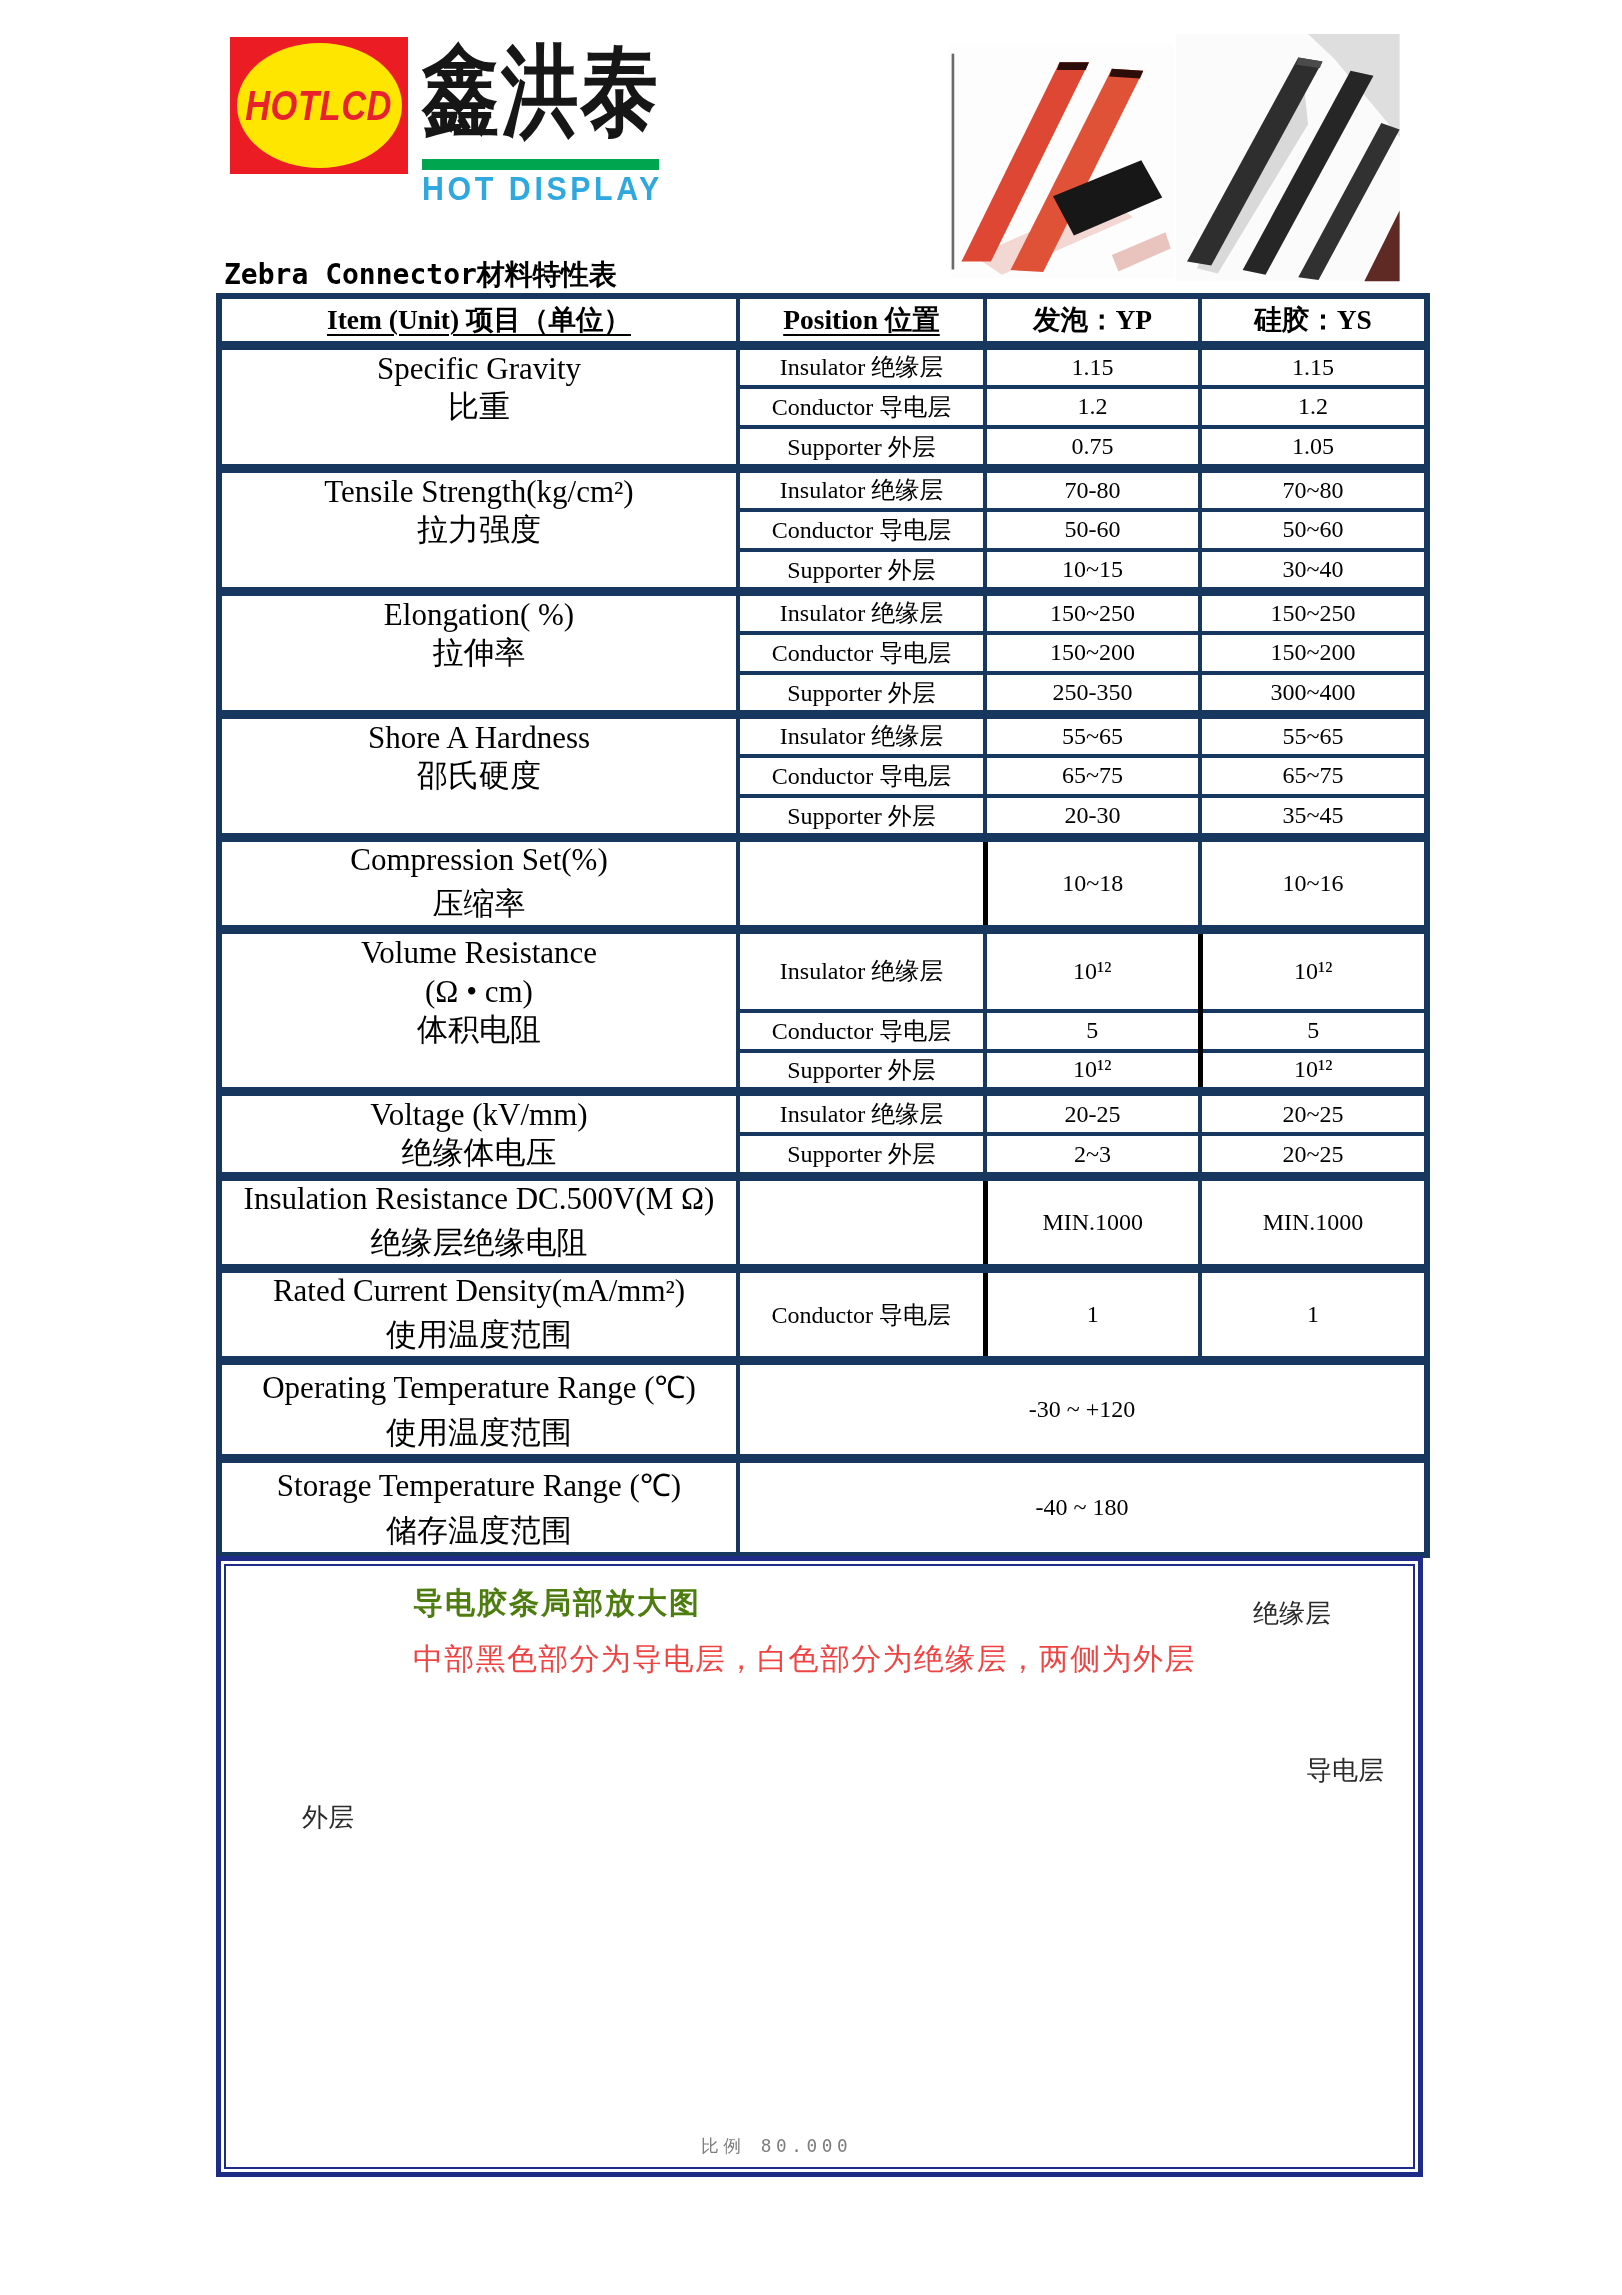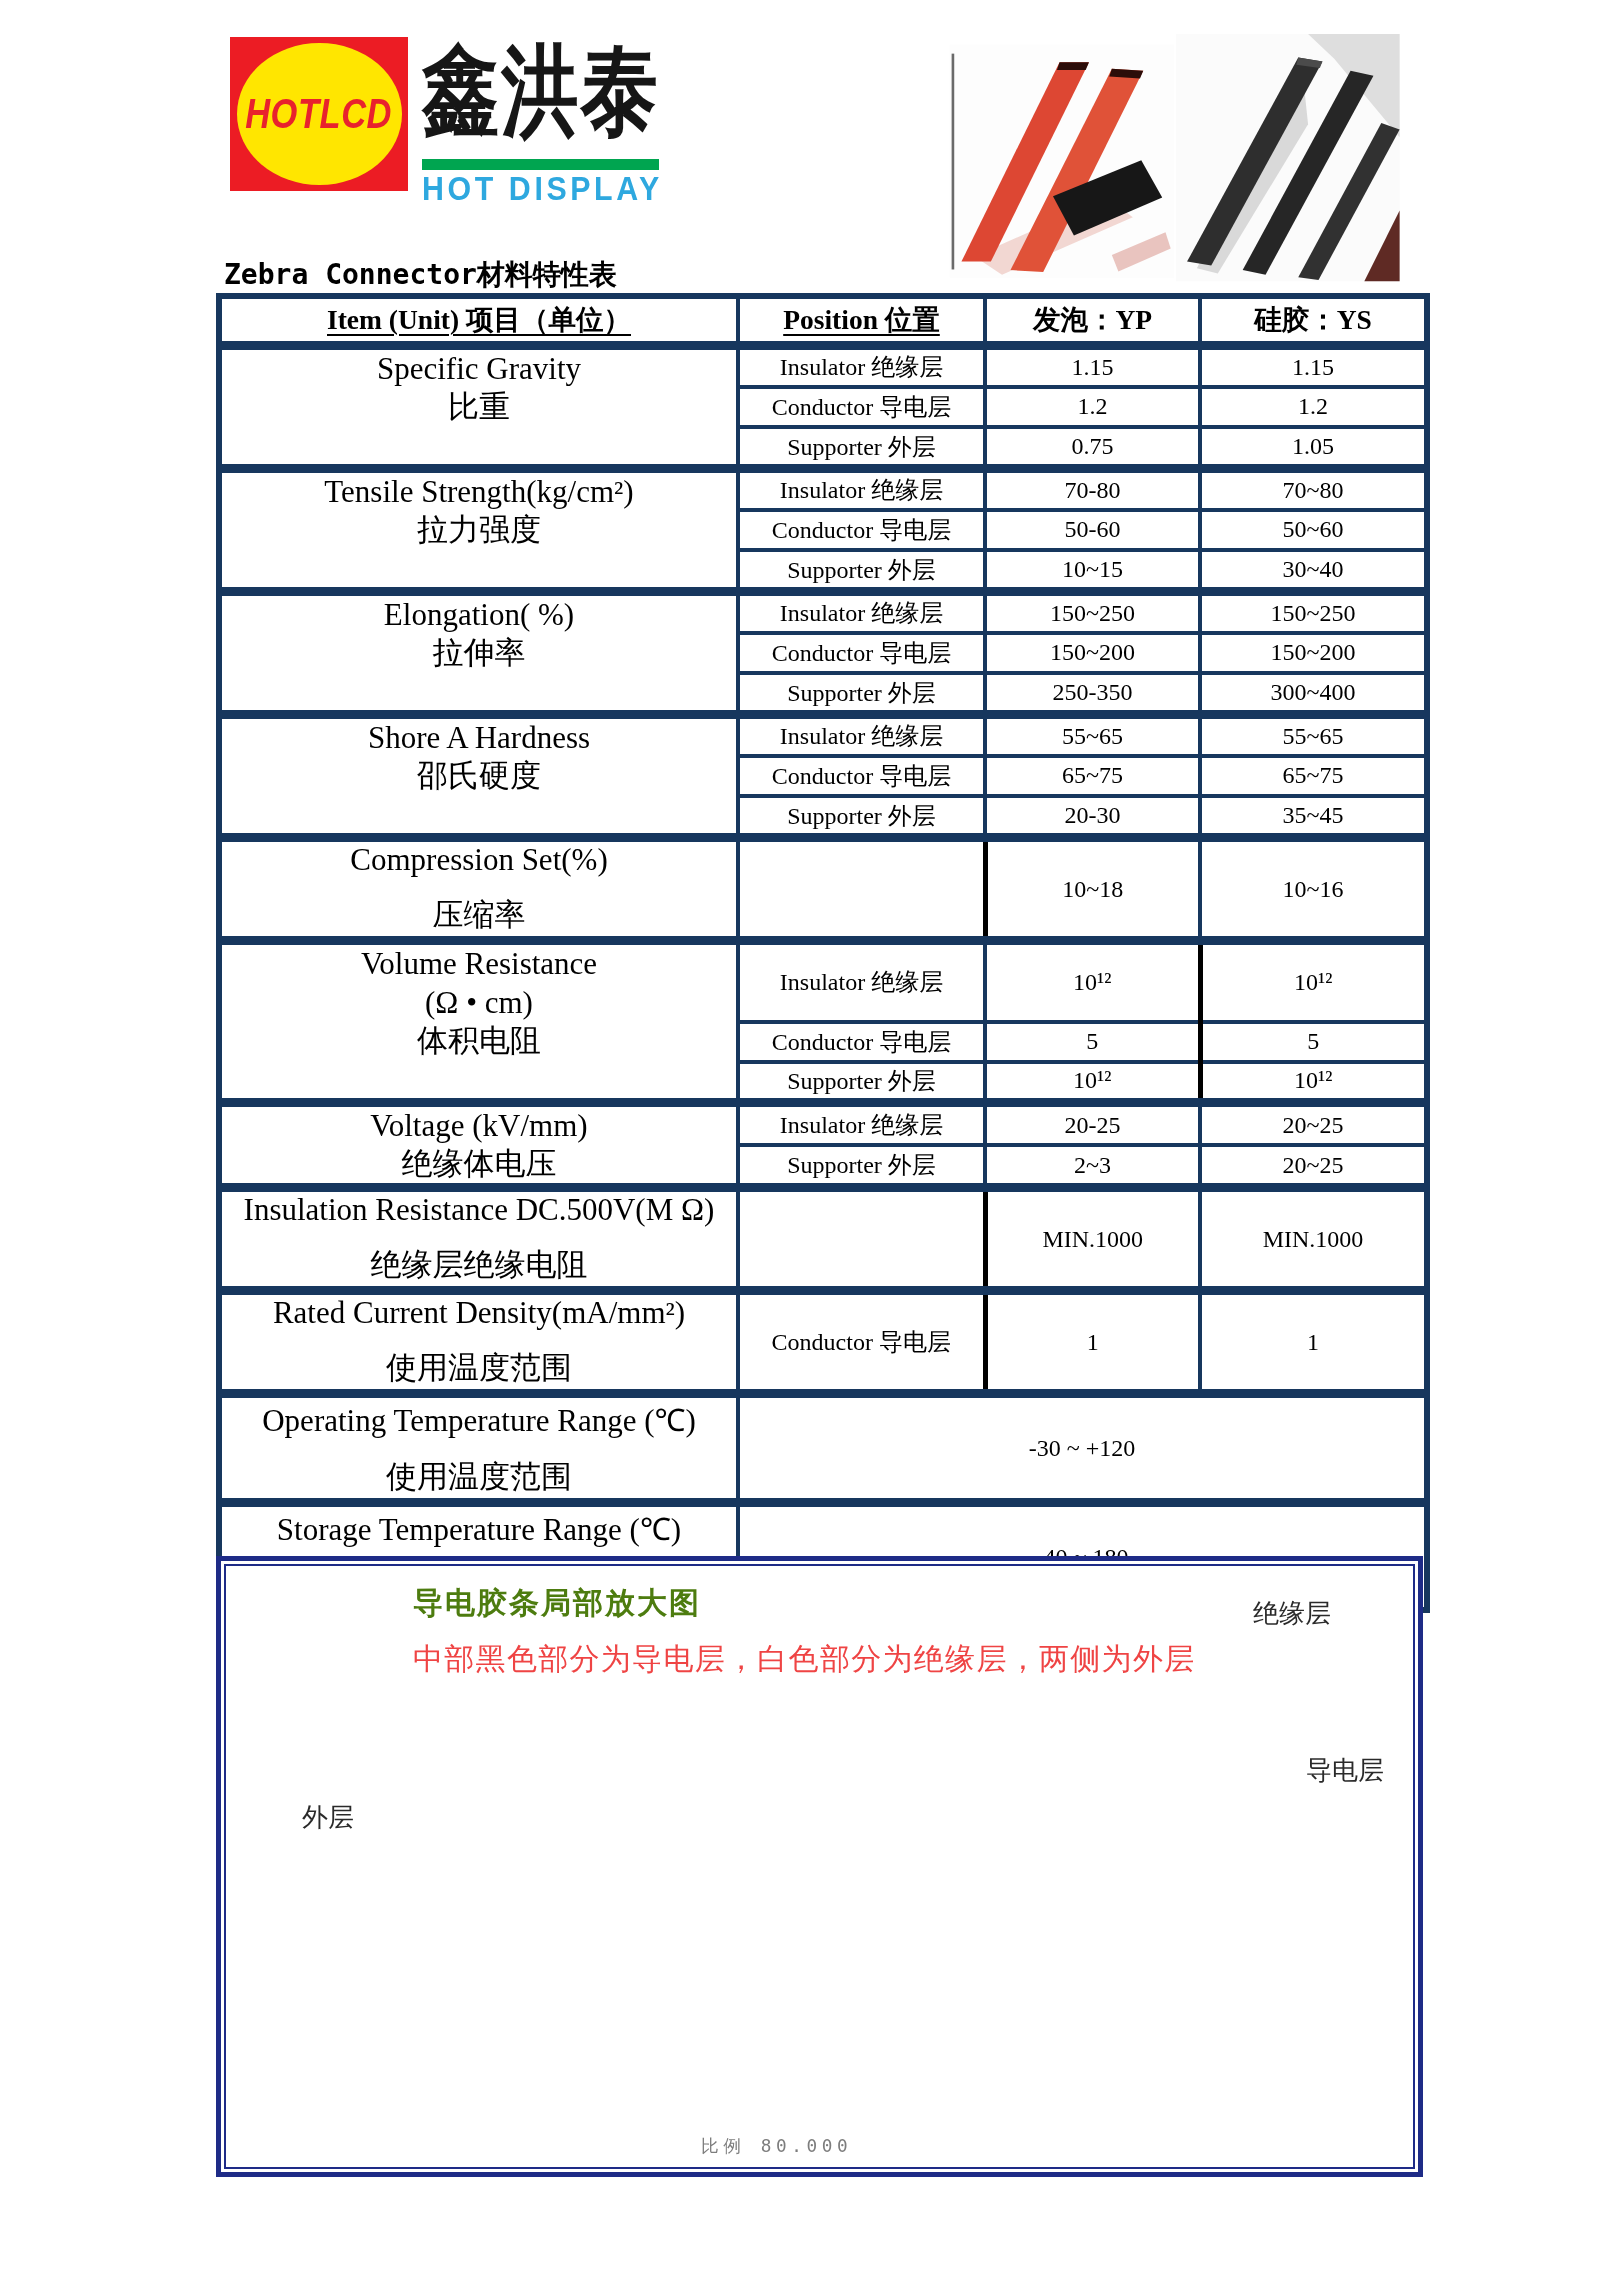--- a/index.html
+++ b/index.html
@@ -1,20 +1,20 @@
 <!DOCTYPE html>
 <html style="font-size:10.5px"><head>
 <meta charset="utf-8">
 <style>
   html,body{margin:0;padding:0;background:#ffffff;}
   .page{position:relative;width:1622px;height:2295px;background:#ffffff;overflow:hidden;
         font-family:"Liberation Serif",serif;color:#000;}
 
   
-  .logo-mark{position:absolute;left:230px;top:37px;width:178px;height:154px;background:#EC1C24;}
+  .logo-mark{position:absolute;left:230px;top:37px;width:178px;height:137px;background:#EC1C24;}
   .logo-ellipse{position:absolute;left:6.5px;top:5.9px;right:6.5px;bottom:5.9px;background:#FFE600;border-radius:50%;
                 display:flex;align-items:center;justify-content:center;}
   .logo-word{font-family:"Liberation Sans",sans-serif;font-weight:bold;font-style:italic;
              font-size:42px;color:#E8222D;transform:scaleX(.82);letter-spacing:0.7px;}
   .brand-cn{position:absolute;left:422px;top:34px;font-family:"Liberation Sans",sans-serif;
             font-weight:900;font-size:99px;line-height:1.15;color:#161616;letter-spacing:2.6px;
             transform:scaleX(.78);transform-origin:left top;white-space:nowrap;}
   .brand-bar{position:absolute;left:422px;top:159px;width:237px;height:10.5px;background:#00A550;}
   .brand-en{position:absolute;left:422px;top:170px;font-family:"Liberation Sans",sans-serif;
             font-weight:bold;font-size:33px;color:#2EA8DF;letter-spacing:3.9px;transform:scaleX(.92);
@@ -29,21 +29,21 @@
               table-layout:fixed;border:6.5px solid #17375E;background:#fff;}
   .spec-table td{border:4.6px solid #17375E;background:#fff;text-align:center;vertical-align:middle;
                  font-size:24px;padding:0;overflow:hidden;}
   .spec-table tr.gstart td{border-top-width:9.2px;}
   .spec-table td.hd{font-weight:bold;font-size:27.5px;height:42px;}
   .spec-table td.hd.u{text-decoration:underline;text-underline-offset:4.6px;text-decoration-thickness:2px;}
   tr.h-sub{height:38px;} tr.h-big{height:73px;} tr.h-t1{height:77px;}
   td.item{font-size:31px;}
   .slot{height:38px;display:flex;align-items:center;justify-content:center;}
   .slot.t1{height:77px;flex-direction:column;justify-content:center;gap:3px;}
-  .stack{display:flex;flex-direction:column;align-items:center;gap:16px;}
+  .stack{display:flex;flex-direction:column;align-items:center;gap:5px;}
   td.blkL{border-left:5.9px solid #000;}
 
   
   .diagram-box{position:absolute;left:216px;top:1556px;width:1207px;height:621px;
                border:5.9px solid #1e2b87;box-sizing:border-box;background:#fff;}
   .diagram-inner{position:absolute;left:3.3px;top:3.3px;right:3.3px;bottom:3.3px;border:2px solid #1e2b87;}
   .cap1{position:absolute;left:413px;top:1583px;font-size:30px;color:#4d7c0f;letter-spacing:2px;white-space:nowrap;font-weight:bold;}
   .cap2{position:absolute;left:413px;top:1639px;font-size:30px;color:#ef4444;letter-spacing:1.3px;white-space:nowrap;}
   .dlabel{position:absolute;font-size:26px;color:#2a2a2a;white-space:nowrap;}
   .lb-ins{left:1253px;top:1596px;}

